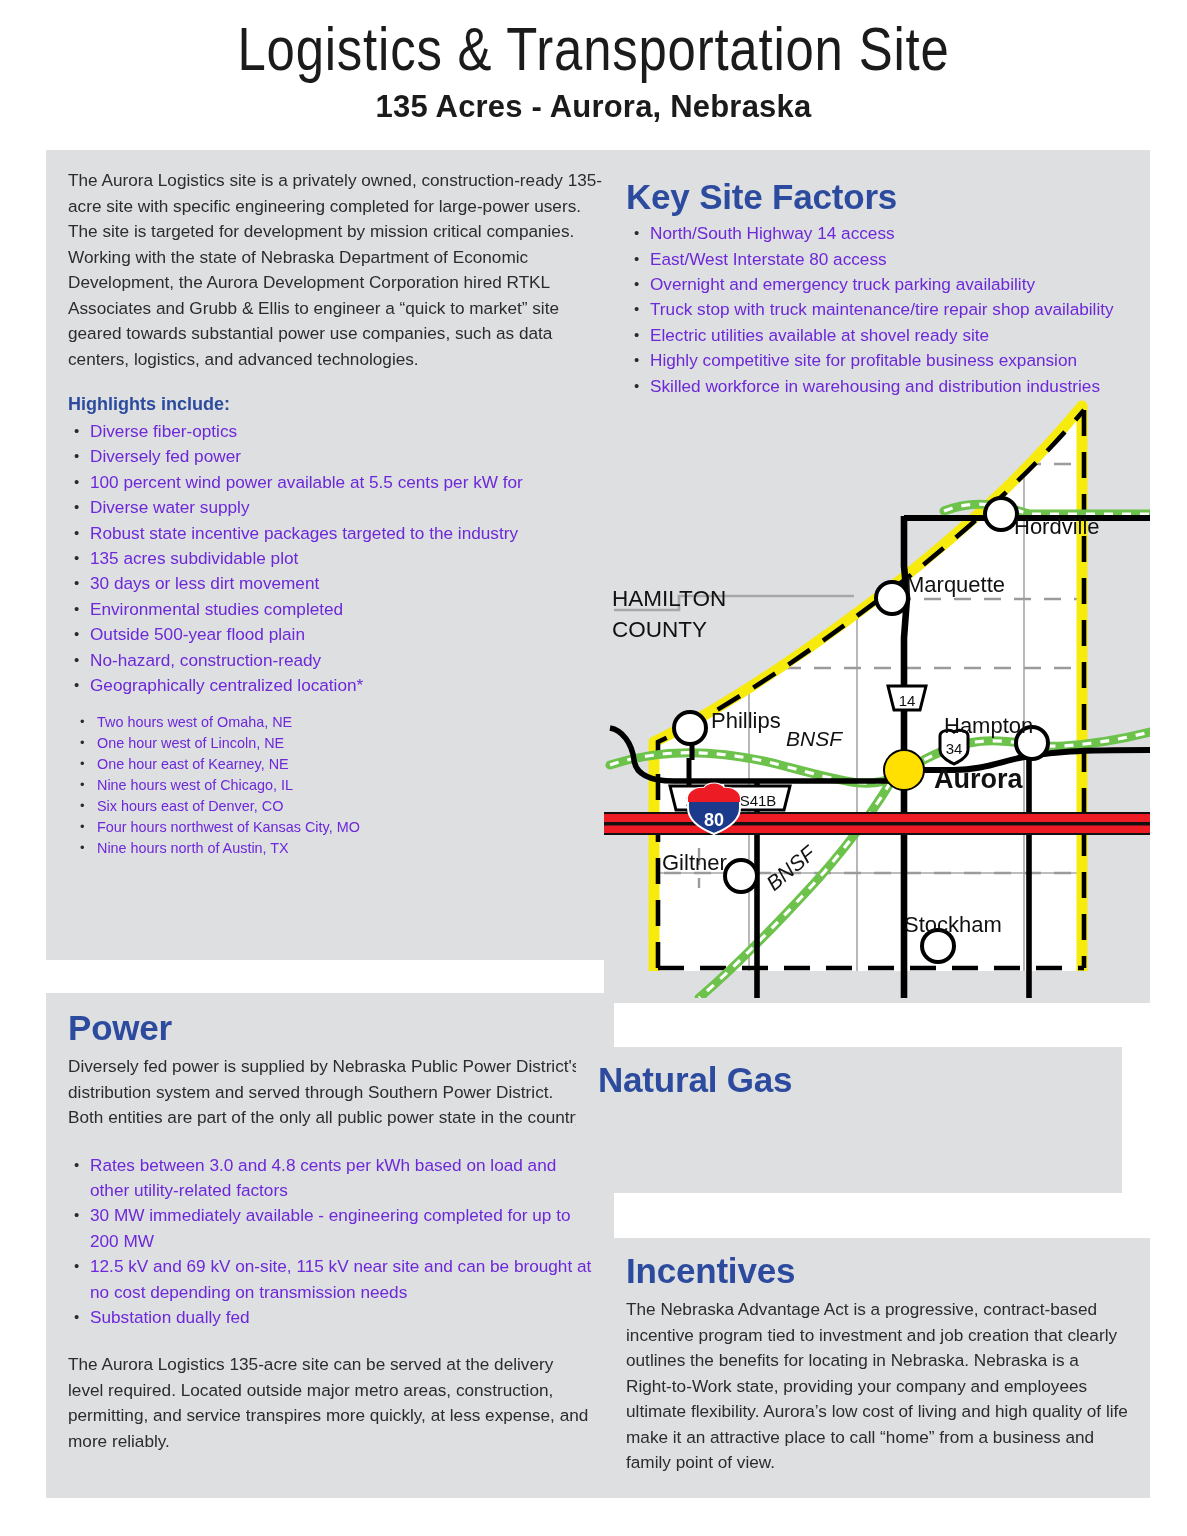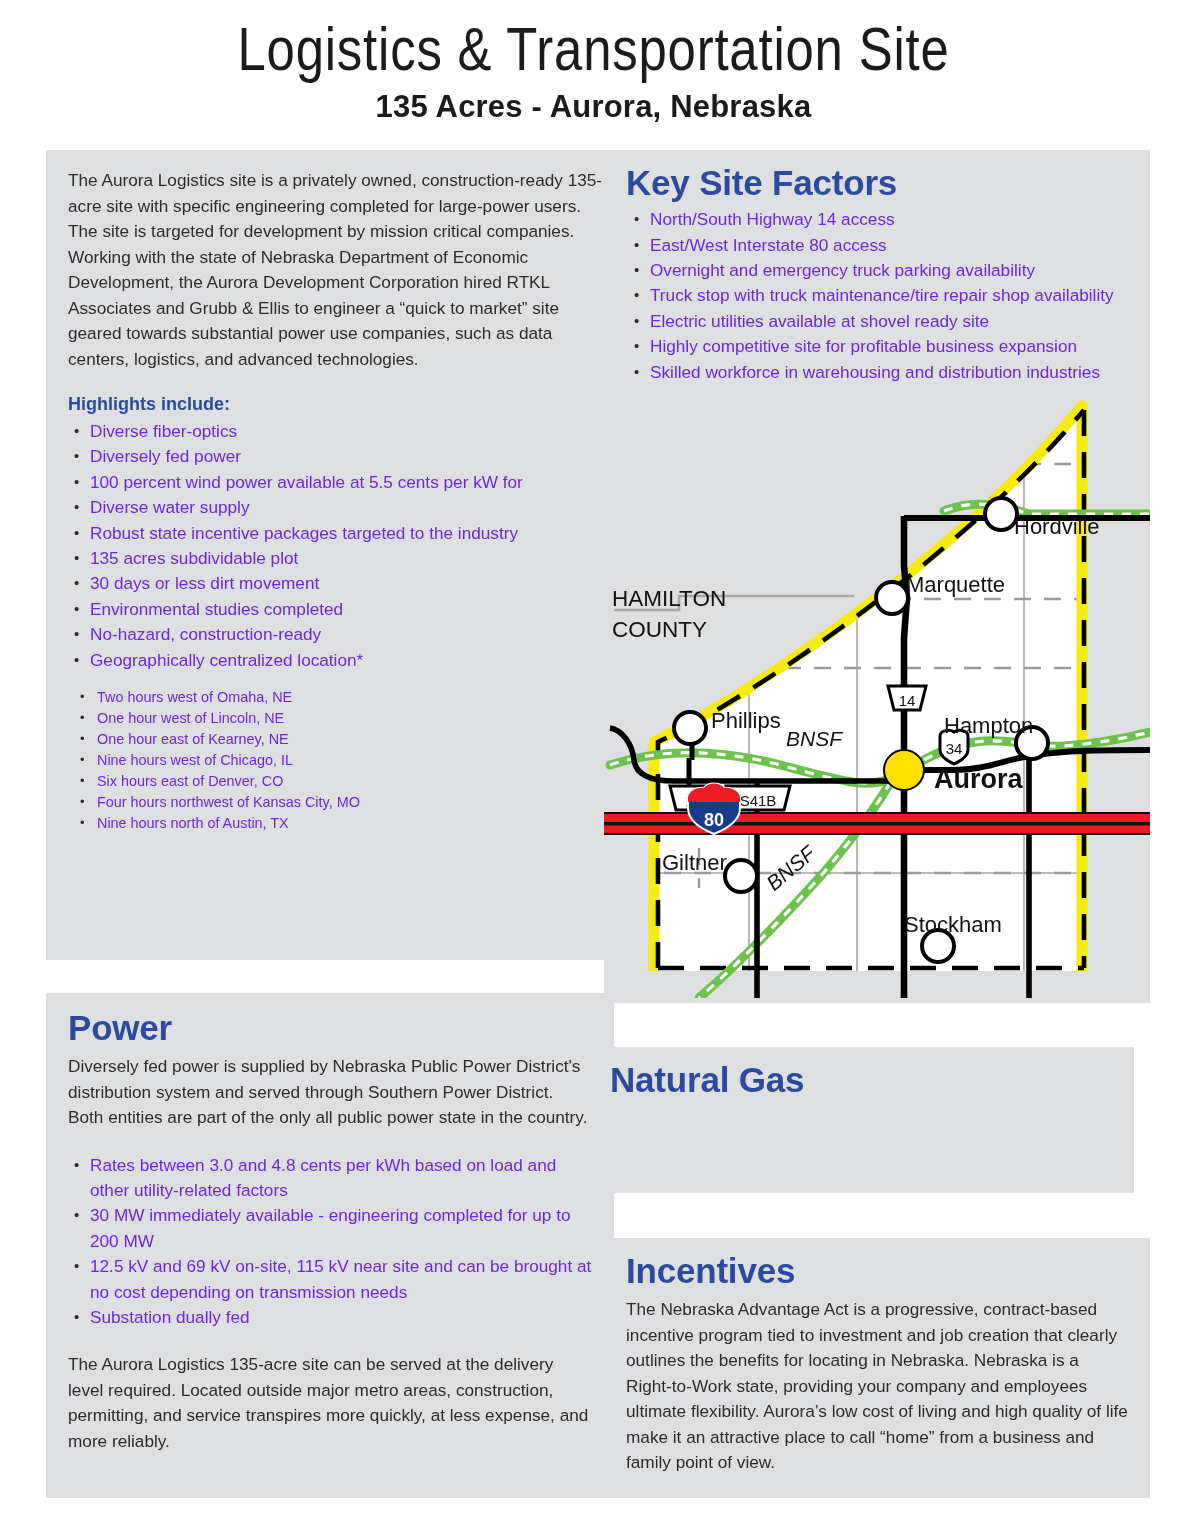--- a/index.html
+++ b/index.html
@@ -38,21 +38,21 @@
   }
 
   
   .panel {
     position: absolute;
     background: #dedfe1;
   }
   #panel-overview { left: 46px;  top: 150px;  width: 584px; height: 810px; }
   #panel-keysite  { left: 604px; top: 150px;  width: 546px; height: 853px; }
   #panel-power    { left: 46px;  top: 993px;  width: 568px; height: 505px; }
-  #panel-gas      { left: 588px; top: 1047px; width: 546px; height: 146px; }
+  #panel-gas      { left: 576px; top: 1047px; width: 546px; height: 146px; }
   #panel-incent   { left: 604px; top: 1238px; width: 546px; height: 260px; }
 
   .pad { padding: 18px 22px 16px 22px; }
 
   
   .body-text {
     font-size: 17.2px;
     line-height: 25.5px;
     color: #2c2c2c;
   }
@@ -138,38 +138,39 @@
       <div class="sub-head">Highlights include:</div>
       <ul class="blist" id="highlights-list">
           <li>Diverse fiber-optics</li>
           <li>Diversely fed power</li>
           <li>100 percent wind power available at 5.5 cents per kW for</li>
           <li>Diverse water supply</li>
           <li>Robust state incentive packages targeted to the industry</li>
           <li>135 acres subdividable plot</li>
           <li>30 days or less dirt movement</li>
           <li>Environmental studies completed</li>
+          <li>Outside 500-year flood plain</li>
           <li>No-hazard, construction-ready</li>
           <li>Geographically centralized location*</li>
         </ul>
       <div class="gap-sm"></div>
       <ul class="blist small" id="footnote-list">
           <li>Two hours west of Omaha, NE</li>
           <li>One hour west of Lincoln, NE</li>
           <li>One hour east of Kearney, NE</li>
           <li>Nine hours west of Chicago, IL</li>
           <li>Six hours east of Denver, CO</li>
           <li>Four hours northwest of Kansas City, MO</li>
           <li>Nine hours north of Austin, TX</li>
         </ul>
     </div>
   </div>
 
   <div class="panel" id="panel-keysite">
-    <div class="pad" style="padding-top:14px;">
+    <div class="pad" style="padding-top:28px;">
       <div class="sec-head">Key Site Factors</div>
       <ul class="blist" id="keysite-list">
           <li>North/South Highway 14 access</li>
           <li>East/West Interstate 80 access</li>
           <li>Overnight and emergency truck parking availability</li>
           <li>Truck stop with truck maintenance/tire repair shop availability</li>
           <li>Electric utilities available at shovel ready site</li>
           <li>Highly competitive site for profitable business expansion</li>
           <li>Skilled workforce in warehousing and distribution industries</li>
         </ul>

